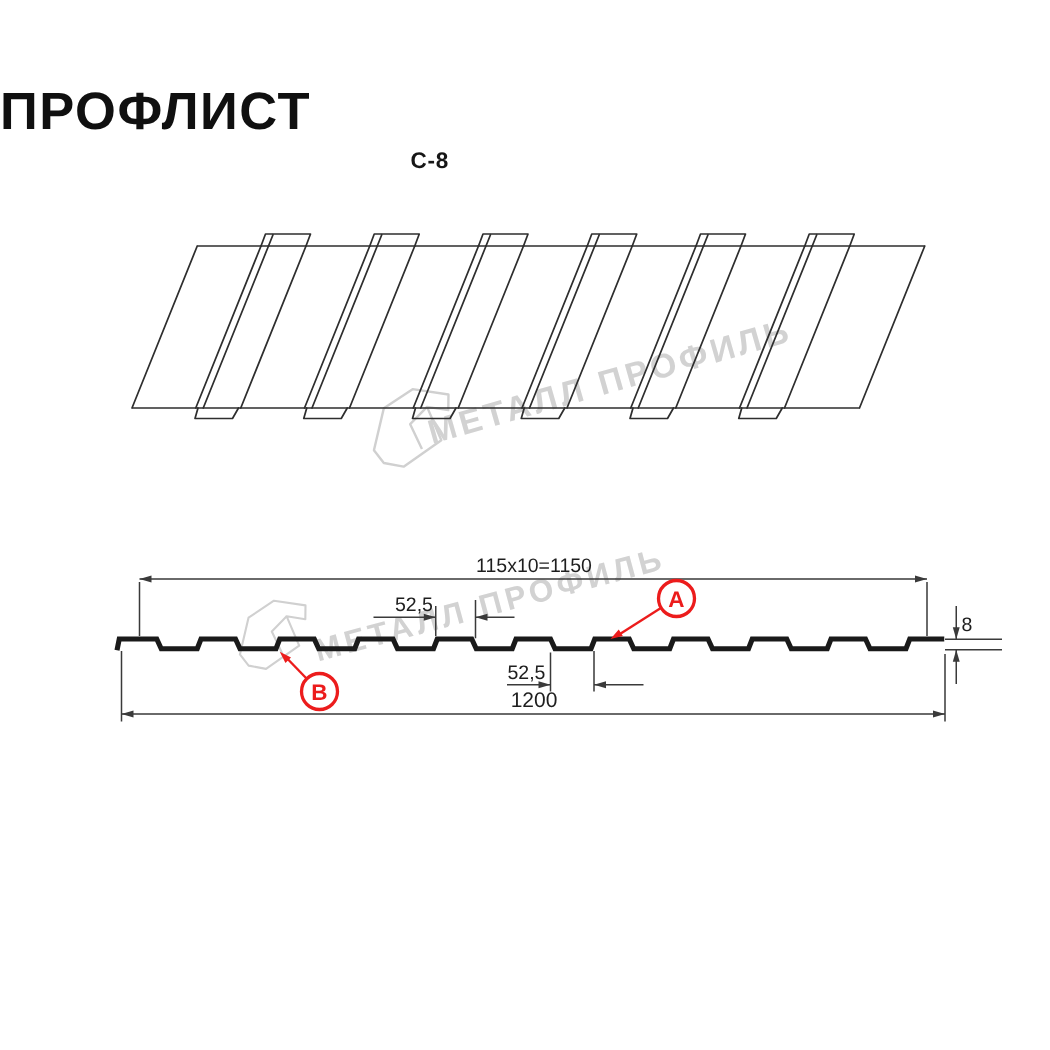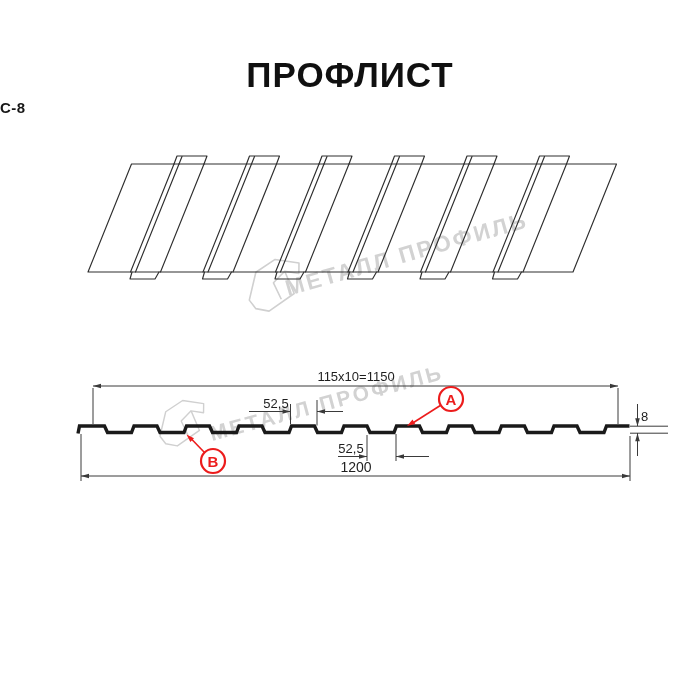--- a/index.html
+++ b/index.html
@@ -3,25 +3,25 @@
 <meta charset="utf-8">
 <style>
   html,body{margin:0;padding:0;background:#fff;}
   #canvas{
     position:relative;width:700px;height:700px;background:#ffffff;overflow:hidden;
     font-family:"Liberation Sans",sans-serif;
   }
   svg.layer{position:absolute;left:0;top:0;width:700px;height:700px;}
   
   .title{
-    position:absolute;top:57px;left:0;width:700px;text-align:center;
+    position:absolute;top:57px;left:0;width:700px;
     font-size:35px;font-weight:800;letter-spacing:1px;color:#101010;margin:0;line-height:1;
   }
   .subtitle{
-    position:absolute;top:100px;left:0;width:573px;text-align:left;
+    position:absolute;top:100px;left:0;width:573px;text-align:center;
     font-size:15px;font-weight:600;letter-spacing:.5px;color:#161616;margin:0;line-height:1;
   }
   
   .footnote{
     position:absolute;top:618px;left:0;width:700px;text-align:center;
     font-size:16.5px;font-weight:600;letter-spacing:.4px;color:#2b2b2b;margin:0;line-height:1;
   }
   
   .wm-text{fill:#d2d2d2;font-weight:bold;font-size:22.5px;letter-spacing:2.5px;}
   .wm-text.small{font-size:21px;letter-spacing:2.8px;}

